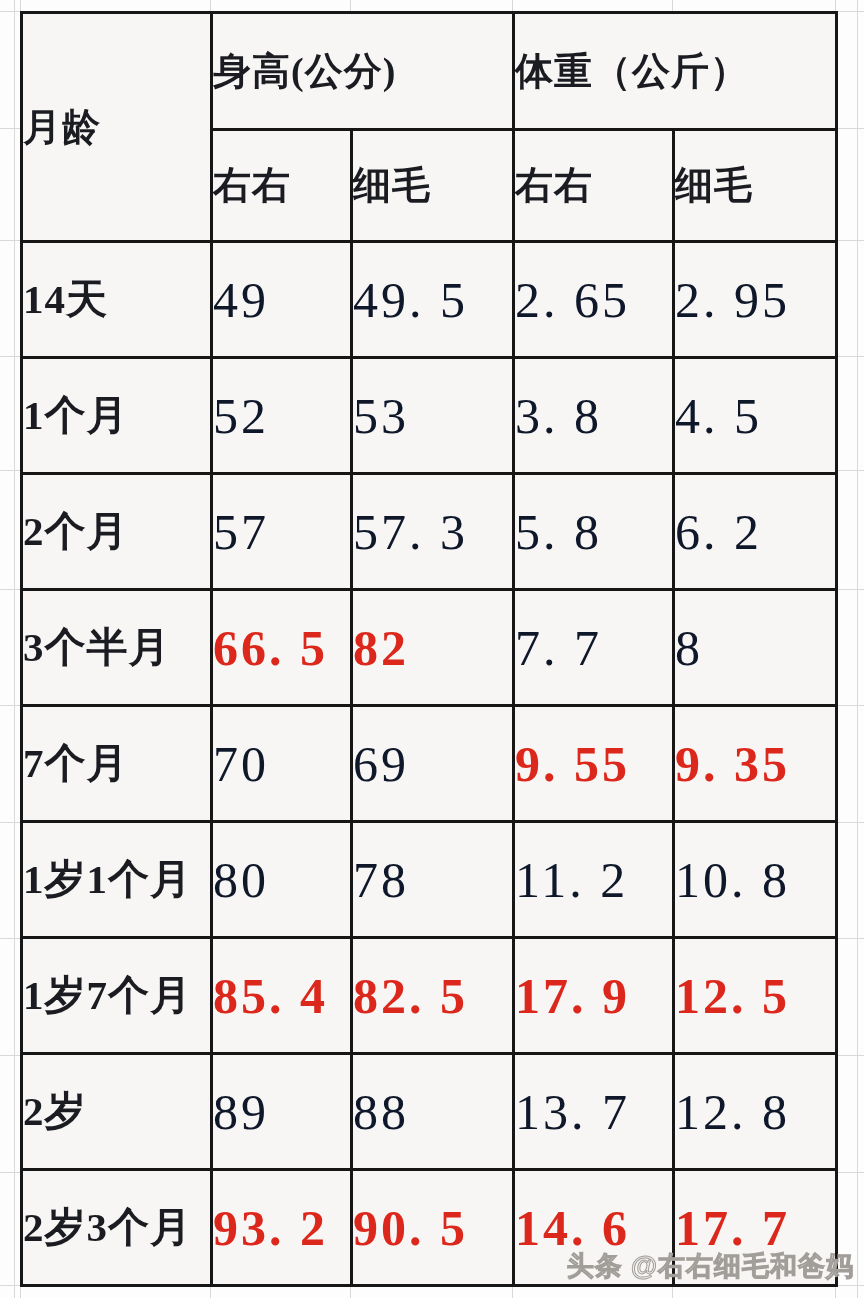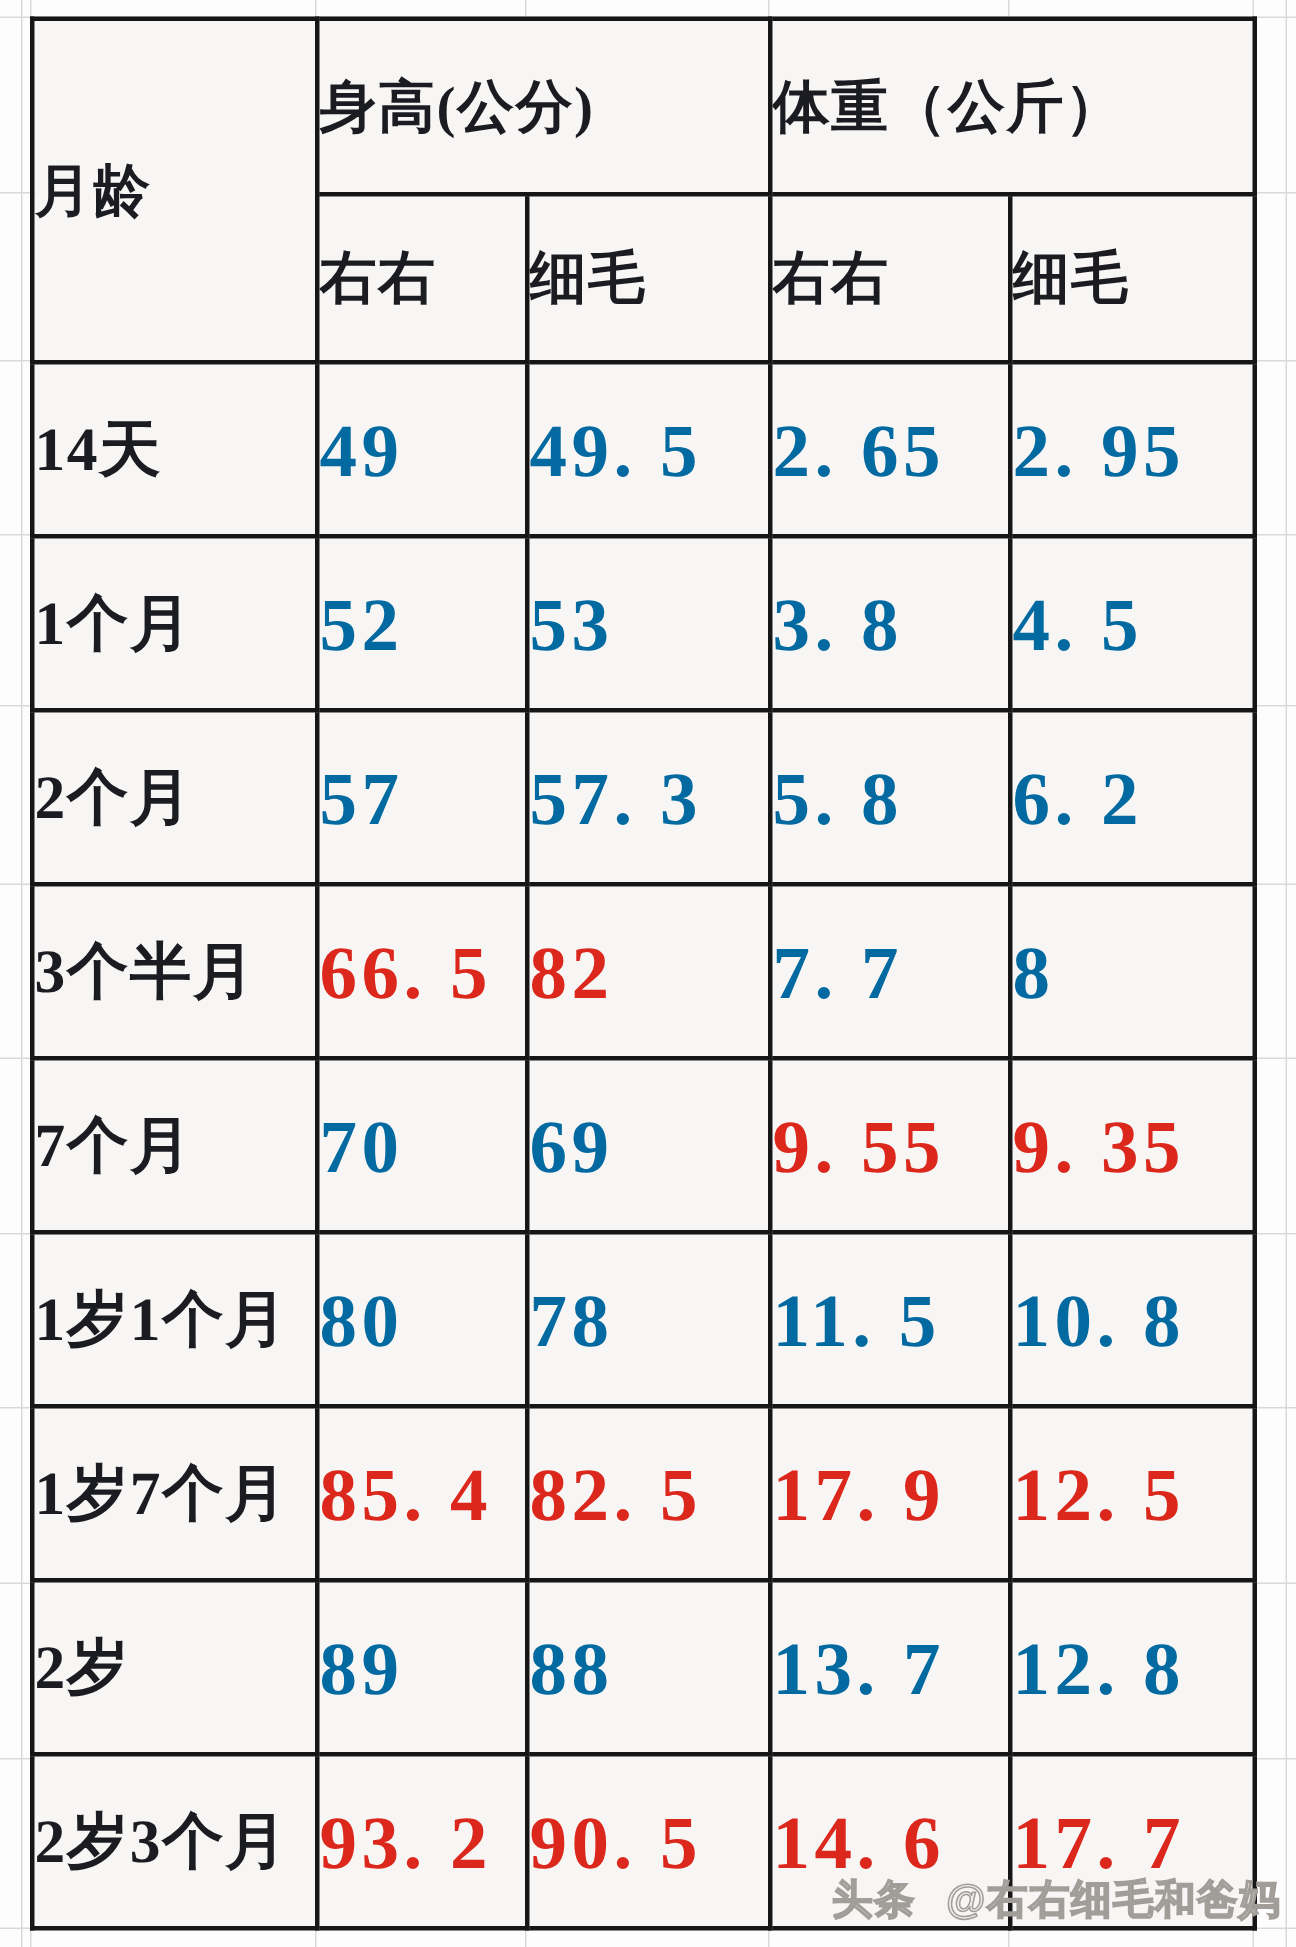--- a/index.html
+++ b/index.html
@@ -40,34 +40,34 @@
   tr.dr{height:116px;}
   .hdr{
     font-size:38px;font-weight:700;letter-spacing:1px;
     color:#14151d;
   }
   .rowlab{
     font-size:41px;font-weight:700;letter-spacing:1px;
     color:#101117;
   }
   td.num{
-    font-size:50px;font-weight:700;letter-spacing:3px;
-    color:#0369a1;
+    font-size:50px;font-weight:400;letter-spacing:3px;
+    color:#0f172a;
     font-family:"Liberation Serif","DejaVu Serif",serif;
   }
   td.num.red{color:var(--red);font-weight:700;}
   .watermark{
     position:absolute;right:10px;top:1248px;z-index:2;
     font-family:"Liberation Sans","DejaVu Sans",sans-serif;
     font-size:27px;font-weight:700;letter-spacing:1px;
     color:#f0eeec;
     -webkit-text-stroke:1px #a19d99;
     white-space:nowrap;
   }
-  .watermark .logo{margin-right:20px;}
+  .watermark .logo{margin-right:8px;}
 </style>
 </head>
 <body>
 
 <table class="sheet-table">
   <colgroup>
     <col style="width:190px">
       <col style="width:140px">
       <col style="width:162px">
       <col style="width:160px">
@@ -118,21 +118,21 @@
     <th class="rowlab">7个月</th>
     <td class="num">70</td>
     <td class="num">69</td>
     <td class="num red">9. 55</td>
     <td class="num red">9. 35</td>
   </tr>
   <tr class="dr">
     <th class="rowlab">1岁1个月</th>
     <td class="num">80</td>
     <td class="num">78</td>
-    <td class="num">11. 5</td>
+    <td class="num">11. 2</td>
     <td class="num">10. 8</td>
   </tr>
   <tr class="dr">
     <th class="rowlab">1岁7个月</th>
     <td class="num red">85. 4</td>
     <td class="num red">82. 5</td>
     <td class="num red">17. 9</td>
     <td class="num red">12. 5</td>
   </tr>
   <tr class="dr">

